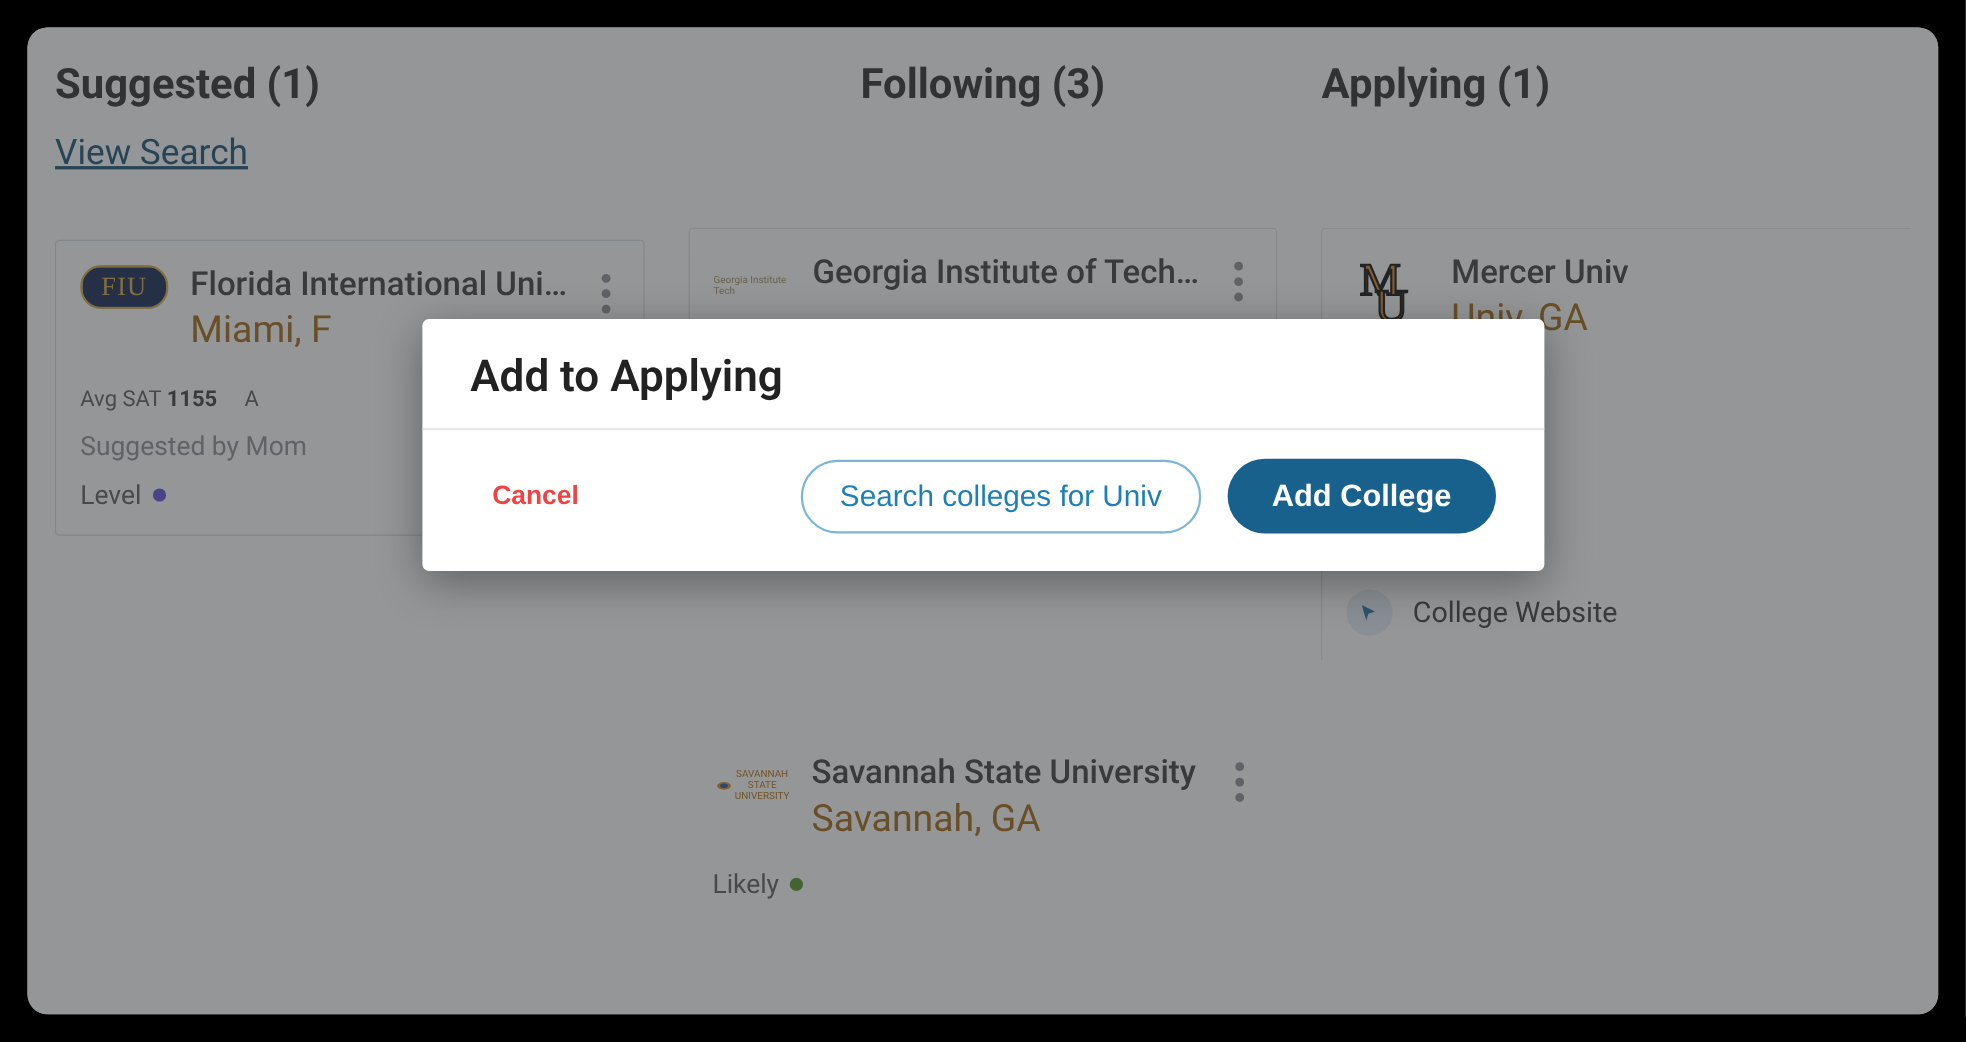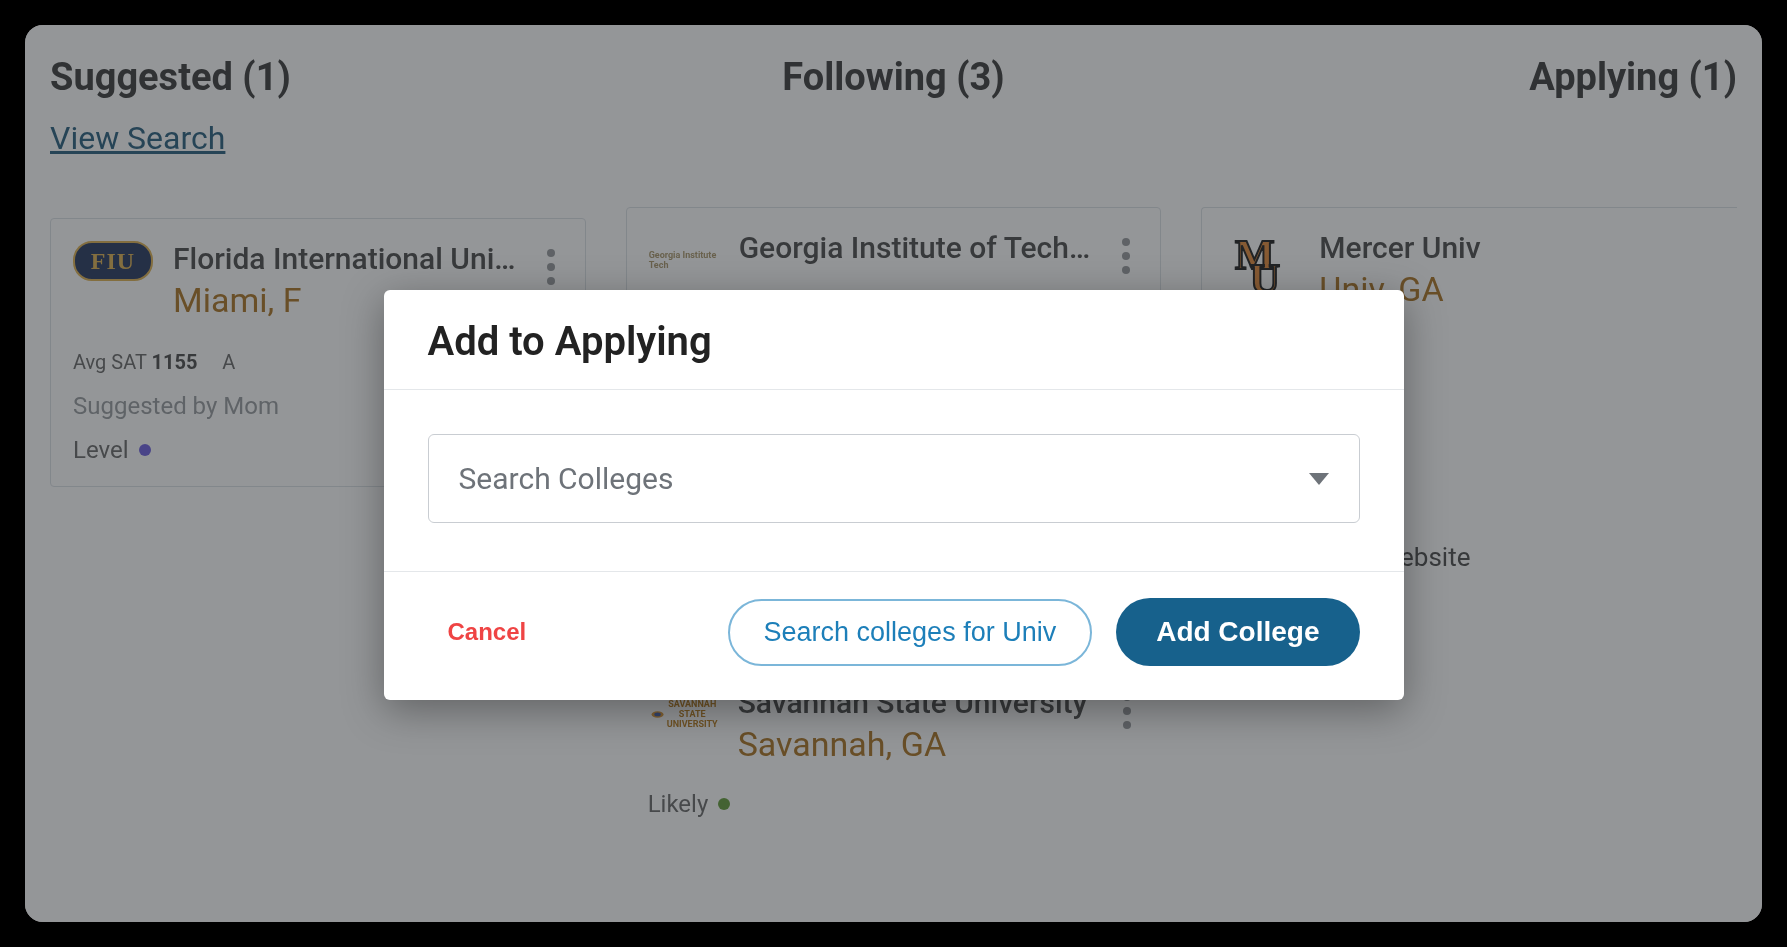--- a/index.html
+++ b/index.html
@@ -28,40 +28,40 @@
   .col { flex: 1; min-width: 0; }
   .col-title {
     font-size: 38px;
     font-weight: 700;
     color: #222;
     margin-bottom: 20px;
     white-space: nowrap;
   }
   .col.suggested .col-title { text-align: left; }
   .col.following .col-title { text-align: center; }
-  .col.applying  .col-title { text-align: right; }
+  .col.applying  .col-title { }
   .view-search {
     color: #0c4a6e;
     font-size: 32px;
     margin-bottom: 61px;
     display: inline-block;
   }
   .card {
     background: #fff;
     border: 1px solid #d8dde2;
     border-radius: 4px;
     padding: 22px 22px 22px 22px;
     margin-bottom: 30px;
     position: relative;
   }
   .card-head { display: flex; align-items: flex-start; gap: 20px; }
   .logo {
     width: 70px; height: 60px;
     display: flex; align-items: center; justify-content: center;
-    font-weight: 700; font-size: 22px;
+    font-weight: 400; font-size: 22px;
     flex-shrink: 0;
     border-radius: 19px;
   }
   .logo-fiu {
     background: linear-gradient(#0b1e4b,#0b1e4b);
     color: #d9a63b;
     letter-spacing: 1px;
     font-family: Georgia, serif;
     border: 2px solid #d9a63b;
     width: 80px; height: 40px;
@@ -289,26 +289,20 @@
         </div>
       </div>
     </div>
 
   </div>
 
   <div class="overlay">
     <div class="modal">
       <div class="modal-title">Add to Applying</div>
       <div class="modal-hr"></div>
-      <div class="modal-body">
-        <div class="select-box">
-          <span>Search Colleges</span>
-          <span class="caret-down"></span>
-        </div>
-      </div>
       <div class="modal-footer">
         <button class="btn-cancel">Cancel</button>
         <div class="spacer"></div>
         <button class="btn-outline">Search colleges for Univ</button>
         <button class="btn-primary">Add College</button>
       </div>
     </div>
   </div>
 </div>
 

